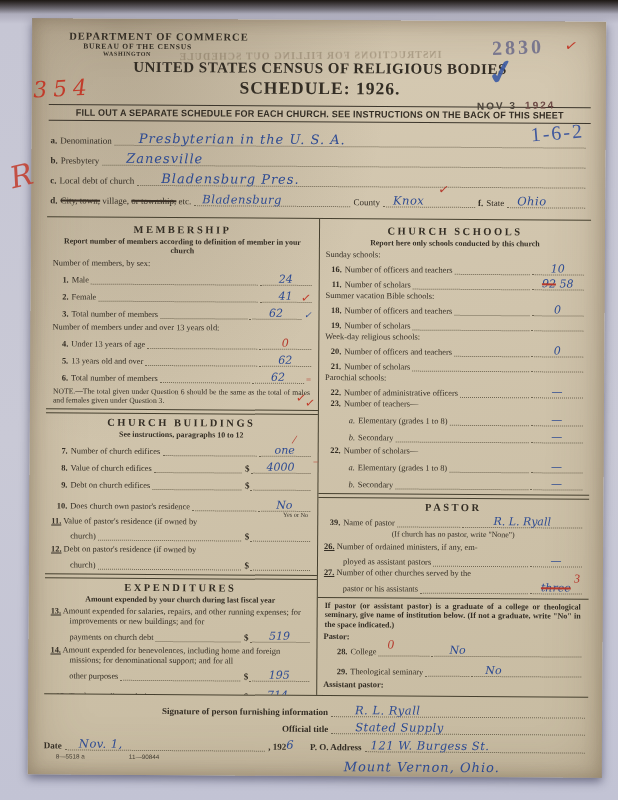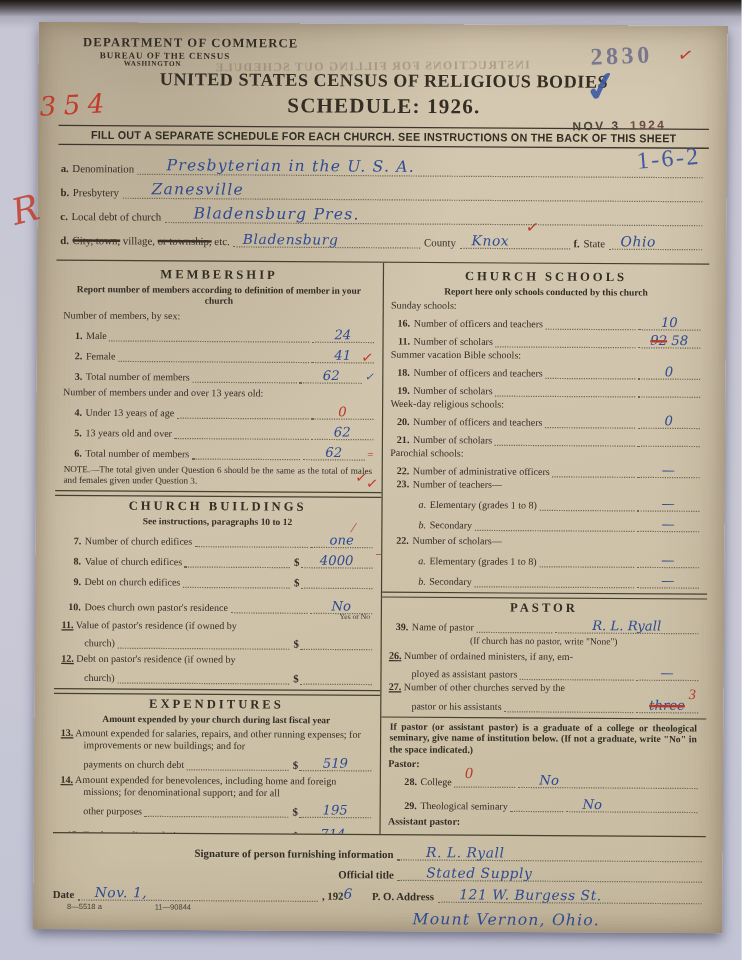--- a/index.html
+++ b/index.html
@@ -536,21 +536,21 @@
         <span class="flab">Date</span>
         <span class="fline">
             <span class="hwv hw hw-md" style="left:14px">Nov. 1,</span>
           </span>
         <span class="flab">, 192</span>
         <span class="hw hw-md">6</span>
       </div>
       <div class="po-half">
         <span class="flab" style="margin-left:16px">P. O. Address</span>
         <span class="fline">
-            <span class="hwv hw hw-md" style="left:18px">121 W. Burgess St.</span>
+            <span class="hwv hw hw-md" style="left:6px">121 W. Burgess St.</span>
           </span>
       </div>
     </div>
     <div class="codes">
       <span class="code1">8—5518 a</span>
       <span class="code2">11—90844</span>
     </div>
     <div class="mtv hw hw-lg">Mount Vernon, Ohio.</div>
   </div>
 

